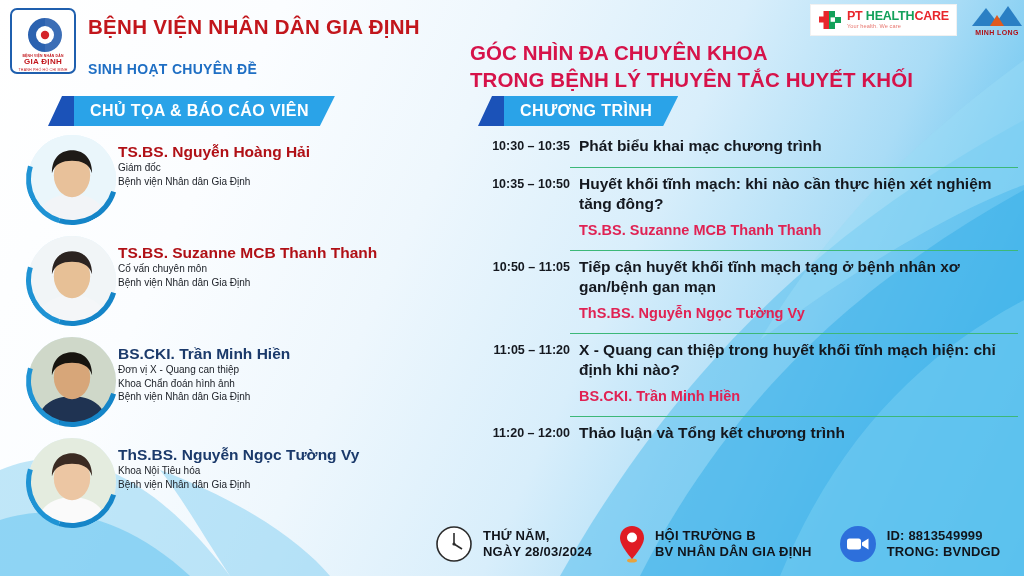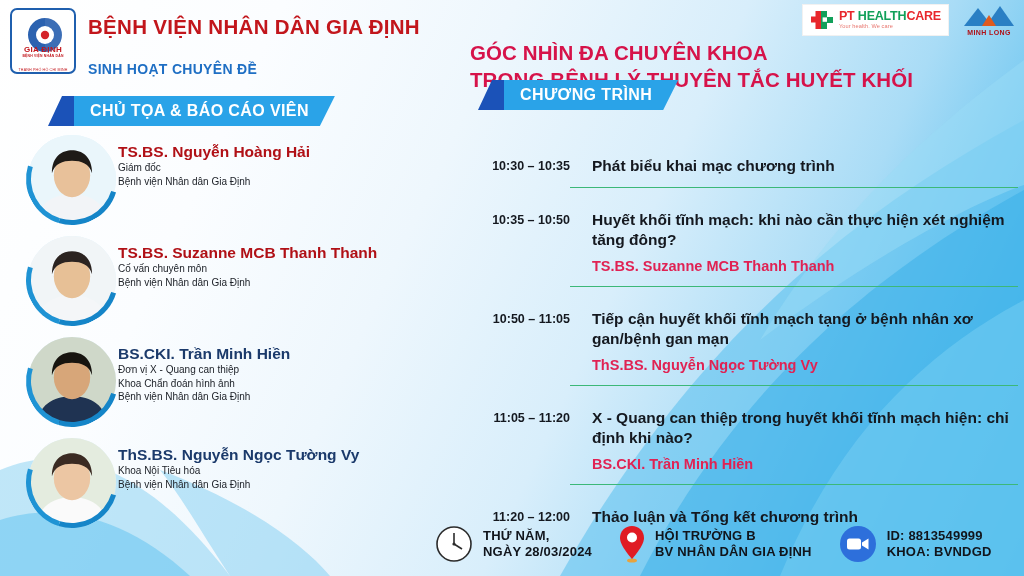--- a/index.html
+++ b/index.html
@@ -29,40 +29,40 @@
     width: 66px; height: 66px; flex: none;
     border: 2px solid #1f5fae; border-radius: 7px;
     background: #fff; position: relative; overflow: hidden;
   }
   .hosp-logo .ring { position: absolute; left: 9px; top: 5px; width: 48px; height: 40px; }
   .hosp-logo .lbl1 {
     position: absolute; left: 0; right: 0; bottom: 14px; text-align: center;
     font-size: 3.4px; letter-spacing: .2px; color: #c2161c; font-weight: bold;
   }
   .hosp-logo .lbl2 {
-    position: absolute; left: 0; right: 0; bottom: 18px; text-align: center;
+    position: absolute; left: 0; right: 0; bottom: 6px; text-align: center;
     font-size: 8px; color: #c2161c; font-weight: bold; letter-spacing: .3px;
   }
   .hosp-logo .lbl3 {
     position: absolute; left: 0; right: 0; bottom: 0px; text-align: center;
     font-size: 3.6px; color: #c2161c; letter-spacing: .2px;
   }
 
   .hosp-names { padding-top: 6px; }
   .hosp-name-1 {
     color: #c2161c; font-weight: bold; font-size: 20.5px;
     letter-spacing: .3px; line-height: 1.25; white-space: nowrap;
   }
   .hosp-name-2 {
     color: #1f6fc4; font-weight: bold; font-size: 14px;
     letter-spacing: .3px; line-height: 1.35; margin-top: 20px; white-space: nowrap;
   }
 
   
-  .sponsors { position: absolute; right: 8px; top: 4px; display: flex; align-items: center; gap: 14px; }
+  .sponsors { position: absolute; right: 0; top: 4px; display: flex; align-items: center; gap: 14px; }
   .sp-pt {
     background: #fff; padding: 3px 7px; display: flex; align-items: center; gap: 5px;
     box-shadow: 0 0 0 1px #f1f1f1;
   }
   .sp-pt .mark { width: 24px; height: 24px; flex: none; }
   .sp-pt .txt { line-height: 1; }
   .sp-pt .t1 { font-size: 12.5px; font-weight: bold; letter-spacing: -.2px; }
   .sp-pt .t1 .a { color: #e8272c; }
   .sp-pt .t1 .b { color: #12a05a; }
   .sp-pt .t1 .c { color: #e8272c; }
@@ -84,21 +84,21 @@
     width: 26px; background: #1b52b8;
     clip-path: polygon(14px 0, 100% 0, 100% 100%, 0 100%);
   }
   .ribbon .body {
     background: #2aa3e8; display: flex; align-items: center;
     padding: 0 26px 0 16px; color: #fff; font-weight: bold;
     font-size: 16px; letter-spacing: .4px; white-space: nowrap;
     clip-path: polygon(0 0, 100% 0, calc(100% - 15px) 100%, 0 100%);
   }
   #ribbon-chairs { left: 48px; top: 96px; }
-  #ribbon-program { left: 478px; top: 80px; }
+  #ribbon-program { left: 478px; top: 96px; }
 
   
   .speakers { position: absolute; left: 26px; top: 133px; width: 420px; }
   .speaker { display: flex; gap: 0; margin-bottom: 9px; }
   .avatar { position: relative; width: 92px; height: 92px; flex: none; }
   .avatar .photo {
     position: absolute; inset: 2px; border-radius: 50%; overflow: hidden;
     background: #dff1fb;
   }
   .avatar .photo svg { width: 100%; height: 100%; display: block; }
@@ -109,21 +109,21 @@
   }
   .sp-text { padding-top: 9px; }
   .sp-name { font-size: 15.5px; font-weight: bold; line-height: 1.25; }
   .sp-name.red { color: #b01016; }
   .sp-name.navy { color: #1b3a6b; }
   .sp-line { font-size: 10px; color: #20242b; line-height: 1.32; }
   .sp-text .sp-line:first-of-type { margin-top: 3px; }
 
   
   .program { position: absolute; left: 466px; top: 134px; width: 552px; }
-  .prow { display: flex; gap: 22px; padding: 2px 0 3px 0; margin-top: 20px; }
+  .prow { display: flex; gap: 9px; padding: 2px 0 3px 0; }
   .ptime {
     width: 104px; flex: none; text-align: right; padding-top: 3px;
     font-size: 12.5px; font-weight: bold; color: #14181f; white-space: nowrap;
   }
   .pbody { flex: 1; }
   .ptitle {
     font-size: 15.5px; font-weight: bold; color: #14181f; line-height: 1.33;
   }
   .pspk {
     font-size: 14.5px; font-weight: bold; color: #e02253;
@@ -353,18 +353,18 @@
       </div>
     </div>
     <div class="fitem">
       <svg class="ic" width="40" height="40" viewBox="0 0 40 40">
         <circle cx="20" cy="20" r="18" fill="#2d6fdb"></circle>
         <rect x="9" y="14.5" width="14" height="11" rx="2.5" fill="#ffffff"></rect>
         <path d="M24 18.5 L30.5 14.5 L30.5 25.5 L24 21.5 Z" fill="#ffffff"></path>
       </svg>
       <div class="tx">
         <div>ID: 8813549999</div>
-        <div>KHOA: BVNDGD</div>
+        <div>TRONG: BVNDGD</div>
       </div>
     </div>
   </div>
 
 </div>
 
 </body></html>

